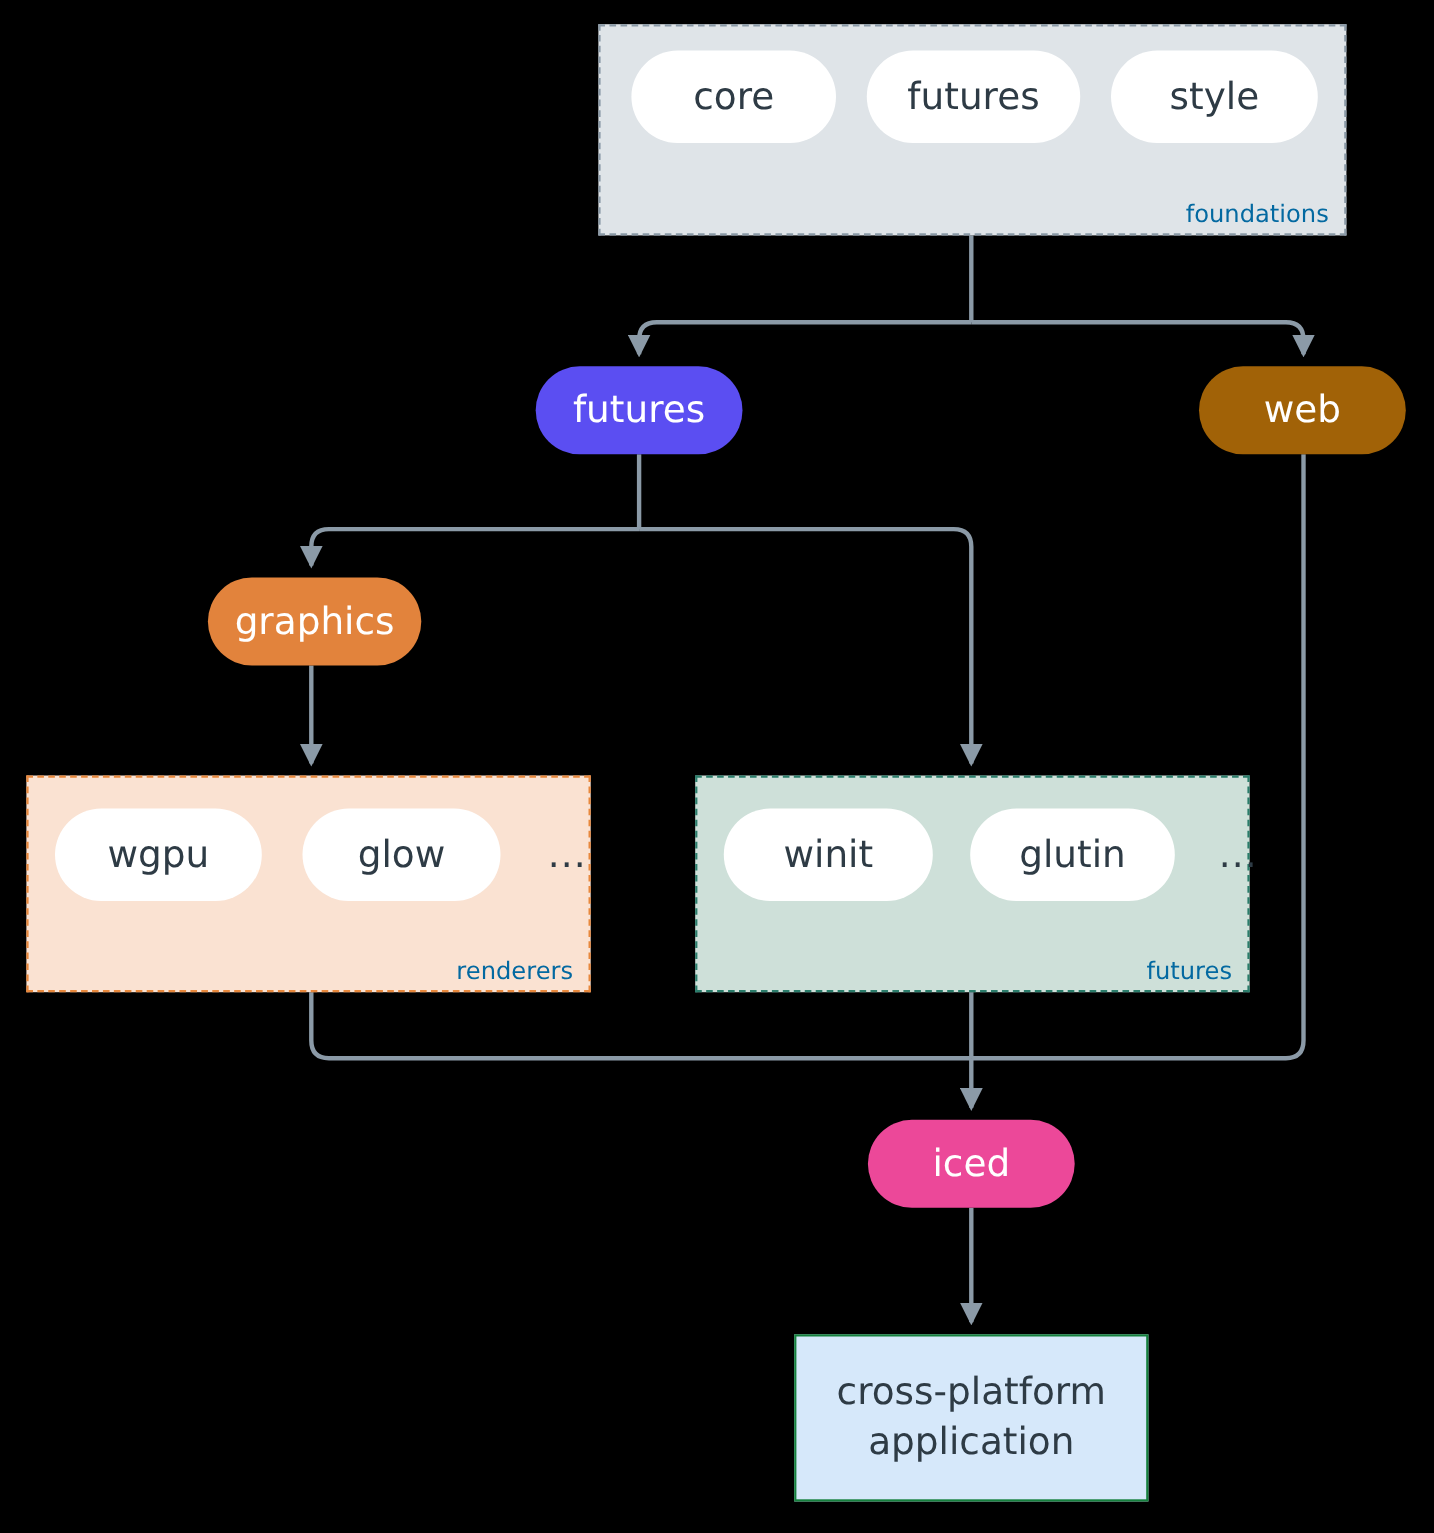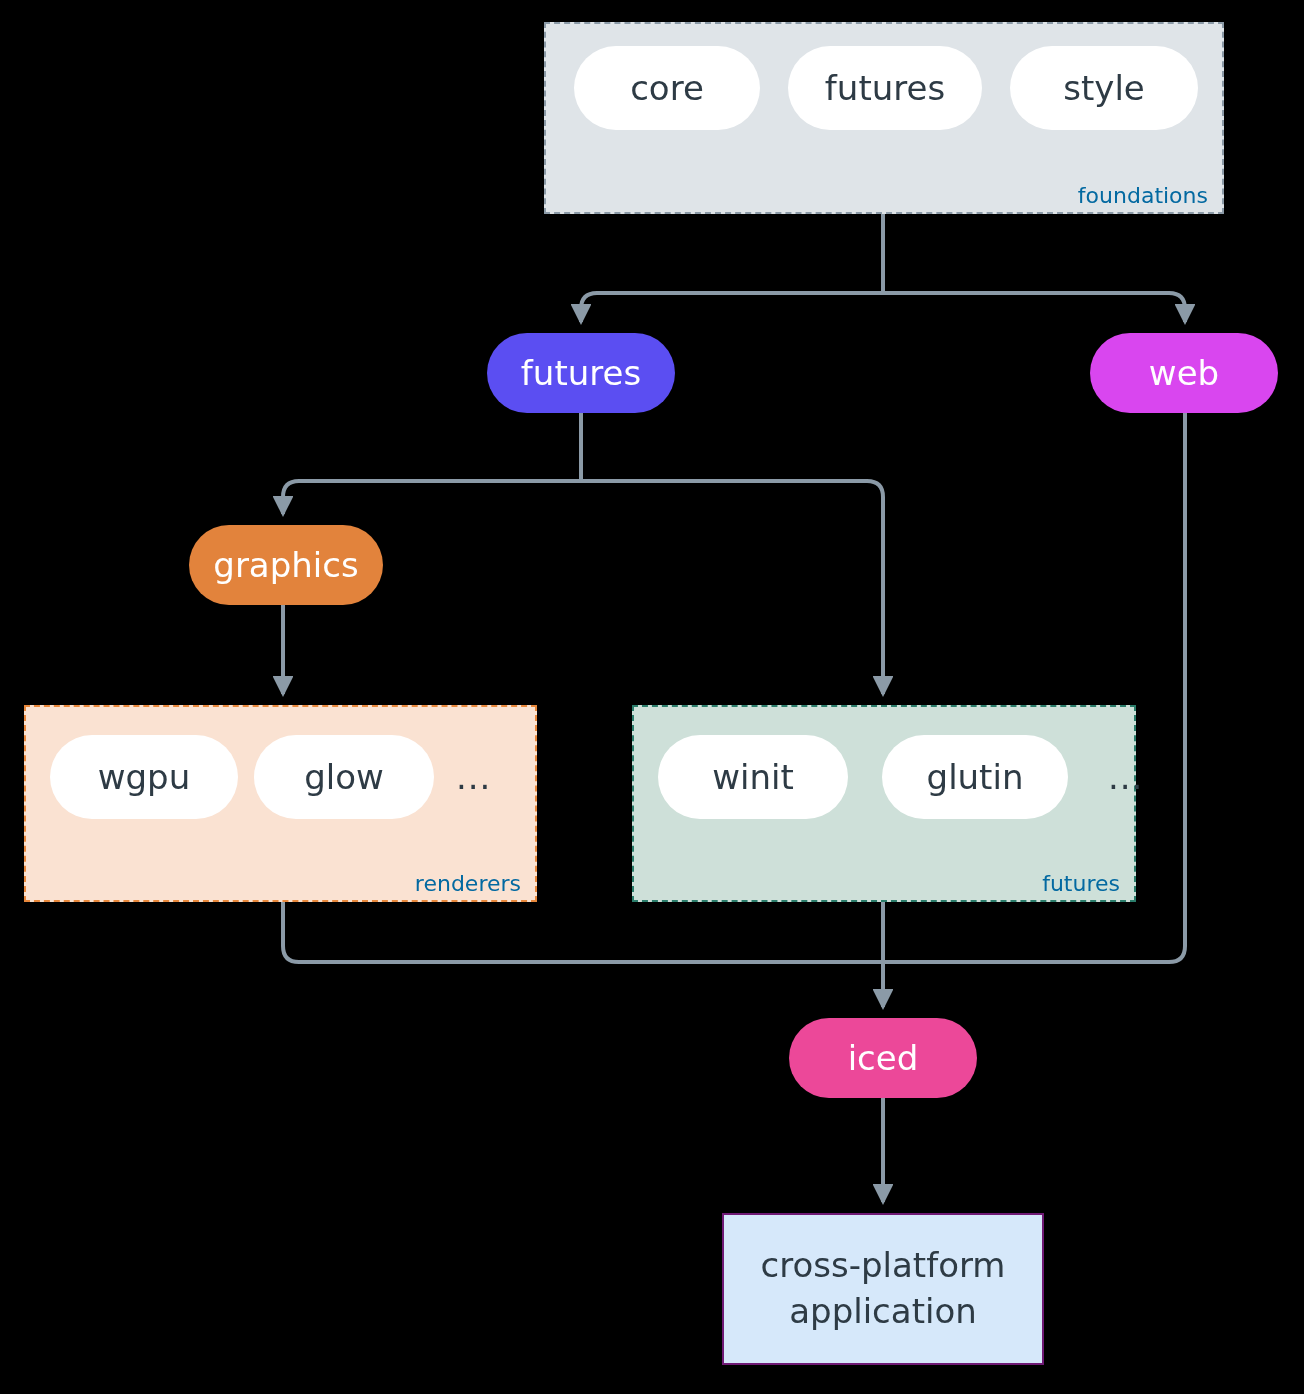--- a/index.html
+++ b/index.html
@@ -108,21 +108,21 @@
     top: 333px;
     width: 188px;
     height: 80px;
     background: #5b4ef2;
   }
   .node-web   {
     left: 1090px;
     top: 333px;
     width: 188px;
     height: 80px;
-    background: #d946ef;
+    background: #a16207;
   }
   .node-graphics {
     left: 189px;
     top: 525px;
     width: 194px;
     height: 80px;
     background: #e2833c;
   }
   .node-iced {
     left: 789px;
@@ -133,21 +133,21 @@
   }
 
   
   .rect-node {
     position: absolute;
     left: 722px;
     top: 1213px;
     width: 322px;
     height: 152px;
     background: #d6e8fa;
-    border: 2px solid #701a75;
+    border: 2px solid #15803d;
     box-sizing: border-box;
     display: flex;
     flex-direction: column;
     align-items: center;
     justify-content: center;
     color: #2e3b45;
     font-size: 34px;
     line-height: 1.35;
     text-align: center;
   }
@@ -201,21 +201,21 @@
         <span>futures</span>
       </div>
       <div class="pill" style="width:188px;">
         <span>style</span>
       </div>
     </div>
     <div class="group-label">foundations</div>
   </div>
 
   <div class="group group-renderers">
-    <div class="group-items" style="left:24px; top:28px; gap:16px;">
+    <div class="group-items" style="left:24px; top:28px; gap:37px;">
       <div class="pill" style="width:188px;">
         <span>wgpu</span>
       </div>
       <div class="pill" style="width:180px;">
         <span>glow</span>
       </div>
       <div class="ellipsis">...</div>
     </div>
     <div class="group-label">renderers</div>
   </div>

